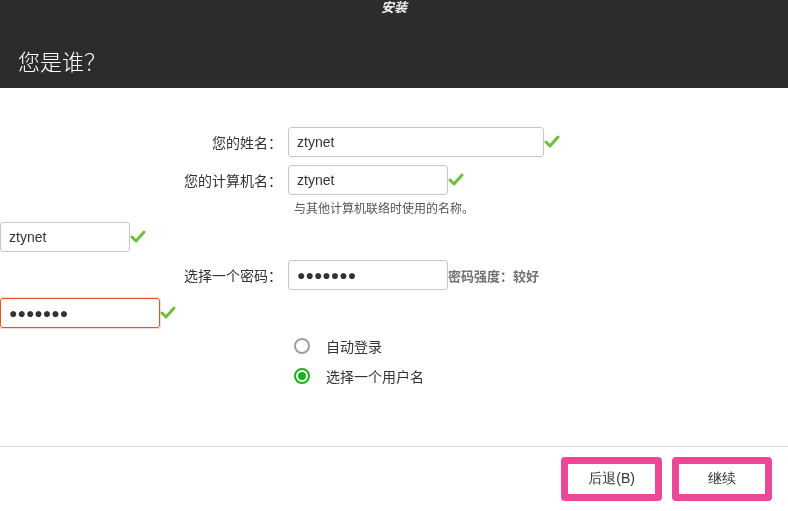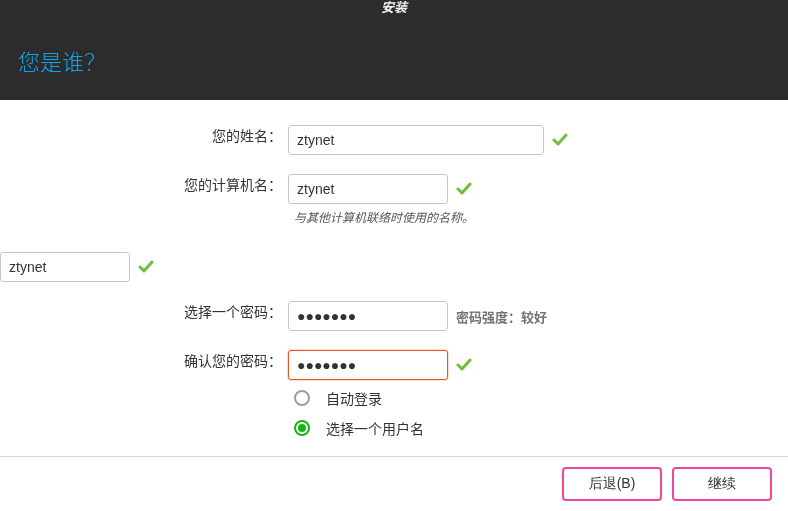--- a/index.html
+++ b/index.html
@@ -18,45 +18,44 @@
       height: 24px;
       text-align: center;
       font-weight: bold;
       font-size: 13px;
       line-height: 14px;
       padding-top: 0;
       font-style: italic;
     }
     .header {
       background: #2c2c2c;
-      color: #0ea5e9;
-      padding: 20px 18px 24px 18px;
+      color: #ffffff;
+      padding: 20px 18px 12px 18px;
       font-size: 22px;
       font-weight: 300;
     }
     .content {
-      padding: 14px 0 0 0;
+      padding: 39px 0 0 0;
     }
     .row {
       display: flex;
       align-items: center;
       margin-bottom: 8px;
     }
     .label {
       width: 288px;
       text-align: right;
       padding-right: 6px;
       color: #333;
       font-size: 14px;
     }
     .field {
       display: flex;
       align-items: center;
-      gap: 8px;
-      margin-top: 11px;
+      gap: 0;
     }
     input[type="text"], input[type="password"] {
       border: 1px solid #c7c7c7;
       border-radius: 3px;
       padding: 5px 8px;
       font-size: 14px;
       height: 30px;
       background: #fff;
       color: #333;
     }
@@ -67,22 +66,21 @@
     .input-confirm {
       width: 160px;
       border: 1px solid #e95420 !important;
       box-shadow: 0 0 0 1px #e9542033;
     }
     .hint {
       font-size: 12px;
       color: #555;
       margin-left: 294px;
       margin-top: -4px;
-      margin-bottom: 16px;
-      font-style: italic;
+      margin-bottom: 6px;
     }
     .strength {
       color: #737373;
       font-size: 13px;
       font-weight: bold;
     }
     .radio-group {
       margin-left: 294px;
       margin-top: 6px;
     }
@@ -119,21 +117,21 @@
       left: 0;
       right: 0;
       border-top: 1px solid #d9d9d9;
       padding: 10px 16px;
       display: flex;
       justify-content: flex-end;
       gap: 10px;
       background: #fff;
     }
     .btn {
-      border: 2px solid #ec4899;
+      border: 7px solid #ec4899;
       background: #fff;
       border-radius: 4px;
       padding: 6px 20px;
       font-size: 14px;
       cursor: pointer;
       min-width: 100px;
       text-align: center;
       color: #333;
     }
     .check-icon svg { display: block; }
@@ -189,21 +187,20 @@
 
   <div class="row">
     <div class="label">选择一个密码：</div>
     <div class="field">
       <input type="text" class="input-pass" value="●●●●●●●" style="">
       <span class="strength">密码强度：较好</span>
     </div>
   </div>
 
   <div class="row">
-    <div class="label">确认您的密码：</div>
     <div class="field">
       <input type="text" class="input-confirm" value="●●●●●●●" style="">
       <span class="check-icon">
         <svg width="16" height="16" viewBox="0 0 16 16">
             <path d="M2 8 L6 12 L14 3" stroke="#6fbf3f" stroke-width="3" fill="none" stroke-linecap="round" stroke-linejoin="round"></path>
           </svg>
       </span>
     </div>
   </div>
 

